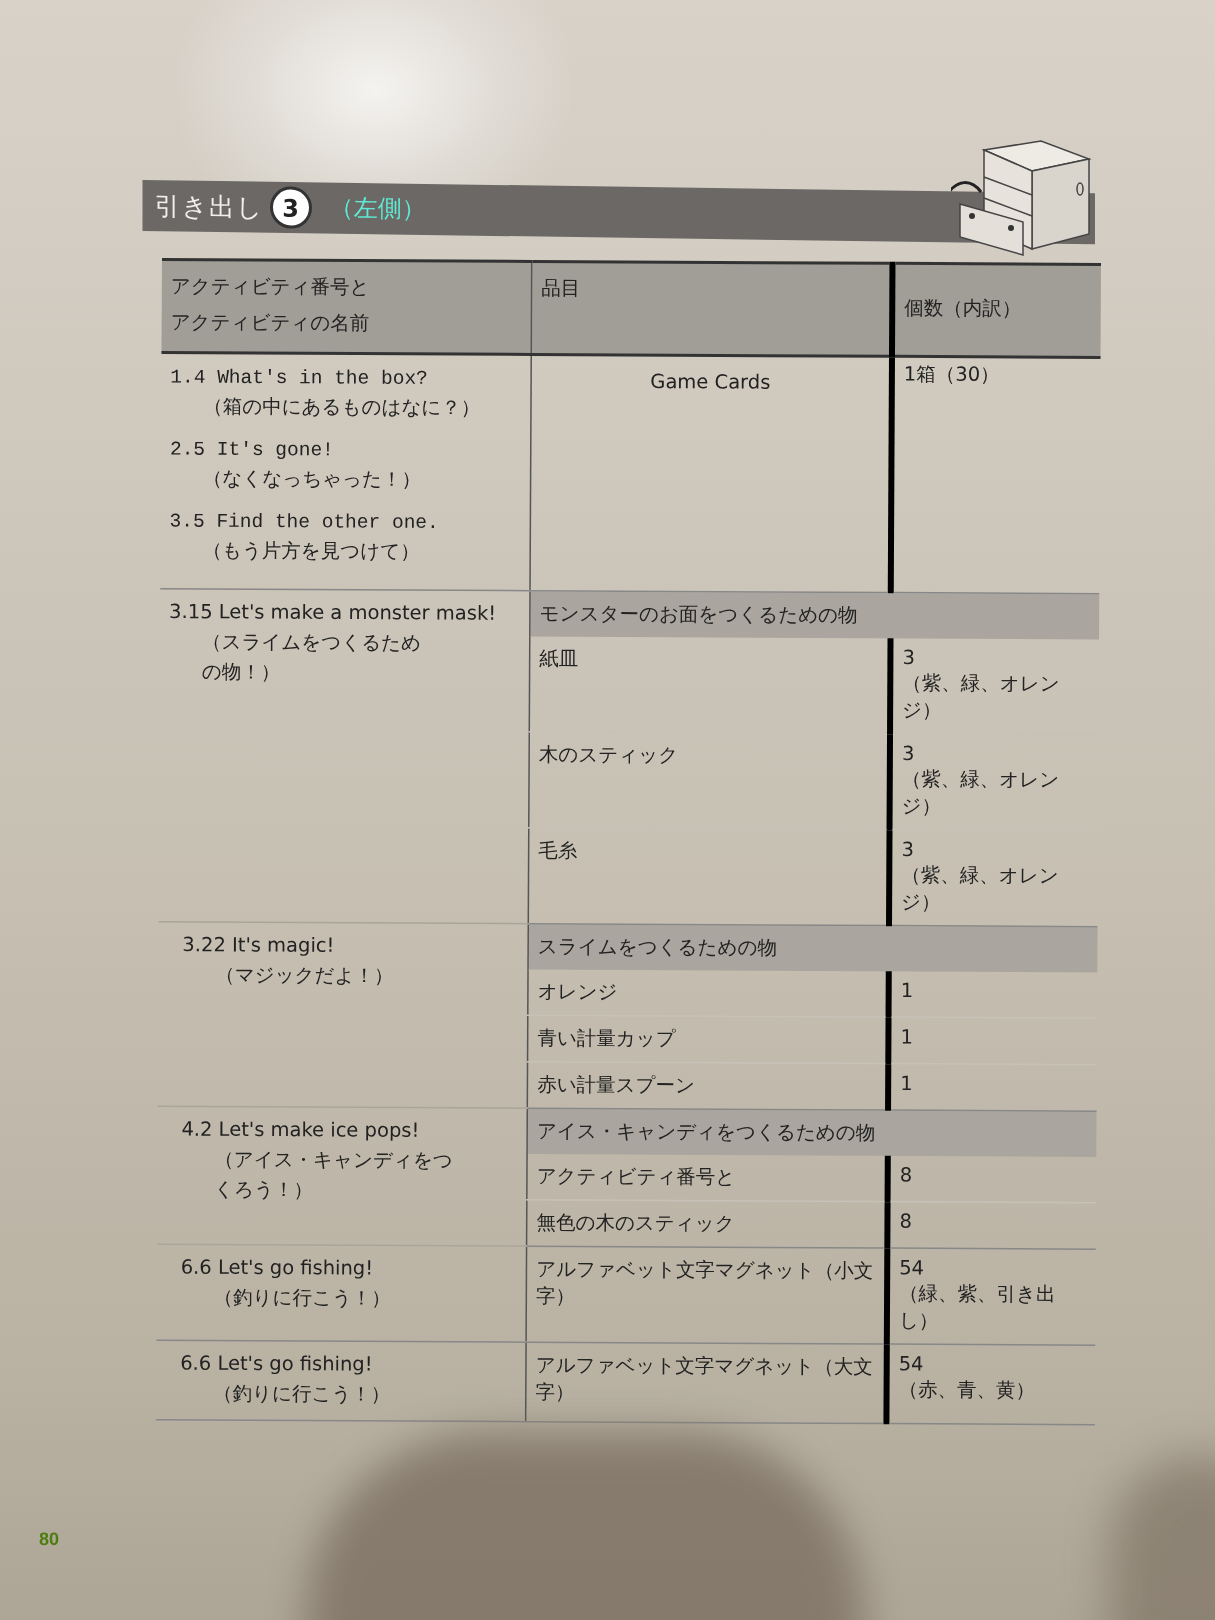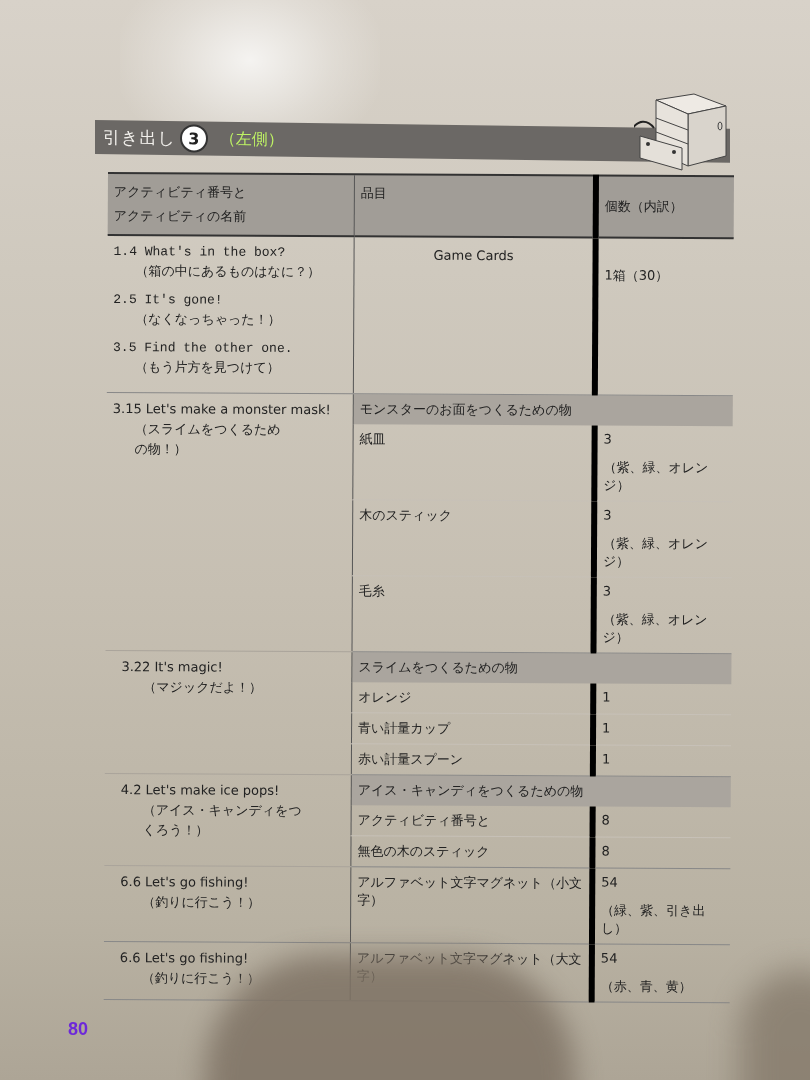--- a/index.html
+++ b/index.html
@@ -25,37 +25,37 @@
     position: absolute; left: 95px; top: 120px; width: 635px; height: 34px;
     background: #6b6865; transform: skewY(0.8deg); transform-origin: left top;
     display: flex; align-items: center; padding-left: 8px; box-sizing: border-box;
   }
   .title-text { color: #f2f0ec; font-size: 17px; letter-spacing: 1px; }
   .title-num {
     display: inline-flex; align-items: center; justify-content: center;
     width: 24px; height: 24px; border-radius: 50%; background: #fff; color: #222;
     font-weight: bold; font-size: 16px; margin: 0 6px 0 4px; border: 2px solid #333;
   }
-  .title-side { color: #bef264; font-size: 16px; margin-left: 6px; }
+  .title-side { color: #5eead4; font-size: 16px; margin-left: 6px; }
   .drawer-icon { position: absolute; left: 634px; top: 92px; width: 96px; height: 90px; }
   .doc-table {
     position: absolute; left: 108px; top: 172px; width: 626px;
     border-collapse: collapse; font-size: 13px; transform: rotate(0.3deg); transform-origin: left top;
   }
   .doc-table td, .doc-table th { vertical-align: top; text-align: left; padding: 6px 6px; font-weight: normal; }
   .doc-table th { background: #a19d97; border-top: 2px solid #333; border-bottom: 2px solid #333; line-height: 24px; }
   .col1 { width: 234px; }
   .col2 { width: 226px; border-left: 1px solid #555; }
-  .col3 { border-left: 6px solid #000000; }
+  .col3 { border-left: 4px solid #000000; }
   .activity-en { display: block; line-height: 20px; }
   .activity-jp { display: block; padding-left: 22px; line-height: 20px; }
   .activity { margin-bottom: 8px; }
   .subhead { background: #aaa59e; }
-  .qty-sub { display: block; margin-top: 12px; }
-  .page-num { position: absolute; left: 26px; top: 1019px; font-weight: bold; font-size: 18px; font-family: "Liberation Sans", sans-serif; color: #6d28d9; margin-left: 42px; }
+  .qty-sub { display: block; }
+  .page-num { position: absolute; left: 26px; top: 1019px; font-weight: bold; font-size: 12px; font-family: "Liberation Sans", sans-serif; color: #4d7c0f; }
   .cell-line td { border-bottom: 1px solid #c7c1b8; }
   .bottom-line td { border-bottom: 1px solid #888; }
 </style>
 </head>
 <body>
 
 <div class="glare"></div>
 
 <div class="title-bar">
   <span class="title-text">引き出し</span>
@@ -98,21 +98,21 @@
         <div class="activity">
           <span class="activity-en">2.5 It's gone!</span>
           <span class="activity-jp">（なくなっちゃった！）</span>
         </div>
         <div class="activity">
           <span class="activity-en">3.5 Find the other one.</span>
           <span class="activity-jp">（もう片方を見つけて）</span>
         </div>
       </td>
       <td class="col2" style="padding-top:10px;text-align:center;">Game Cards</td>
-      <td class="col3" style="padding-top:28px;margin-left:28px;">1箱（30）</td>
+      <td class="col3" style="padding-top:2px;margin-left:28px;">1箱（30）</td>
     </tr>
 
     <tr>
       <td class="col1" rowspan="4" style="border-bottom:1px solid #aaa49b;">
         <span class="activity-en">3.15 Let's make a monster mask!</span>
         <span class="activity-jp" style="width:150px;">（スライムをつくるための物！）</span>
       </td>
       <td class="col2 subhead" colspan="2">モンスターのお面をつくるための物</td>
     </tr>
     <tr class="cell-line">

